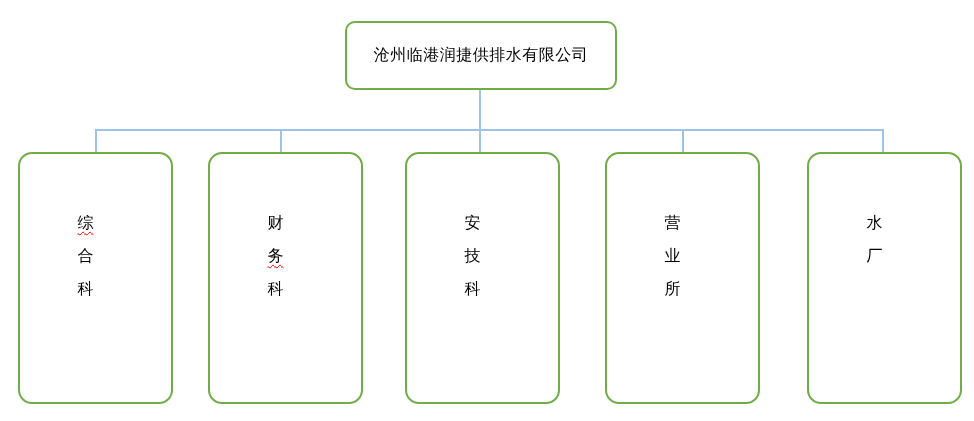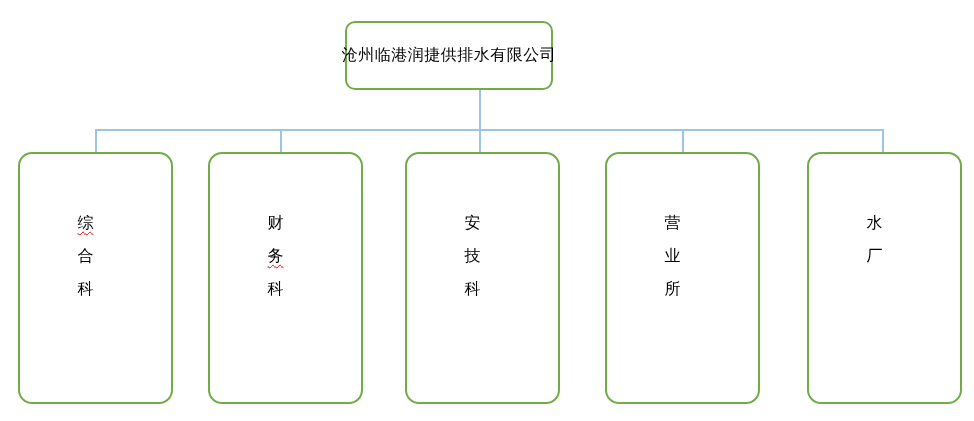--- a/index.html
+++ b/index.html
@@ -30,21 +30,21 @@
     stroke: var(--connector);
     stroke-width: 2;
   }
   .box {
     position: absolute;
     border: 2px solid var(--box-border);
     background: var(--background);
   }
   .root-box {
     left: 345px; top: 21px;
-    width: 208px; height: 69px;
+    width: 272px; height: 69px;
     border-radius: 10px;
     display: flex;
     align-items: center;
     justify-content: center;
   }
   .root-label {
     font-size: 16px;
     color: var(--text);
     letter-spacing: 0.5px;
     white-space: nowrap;

